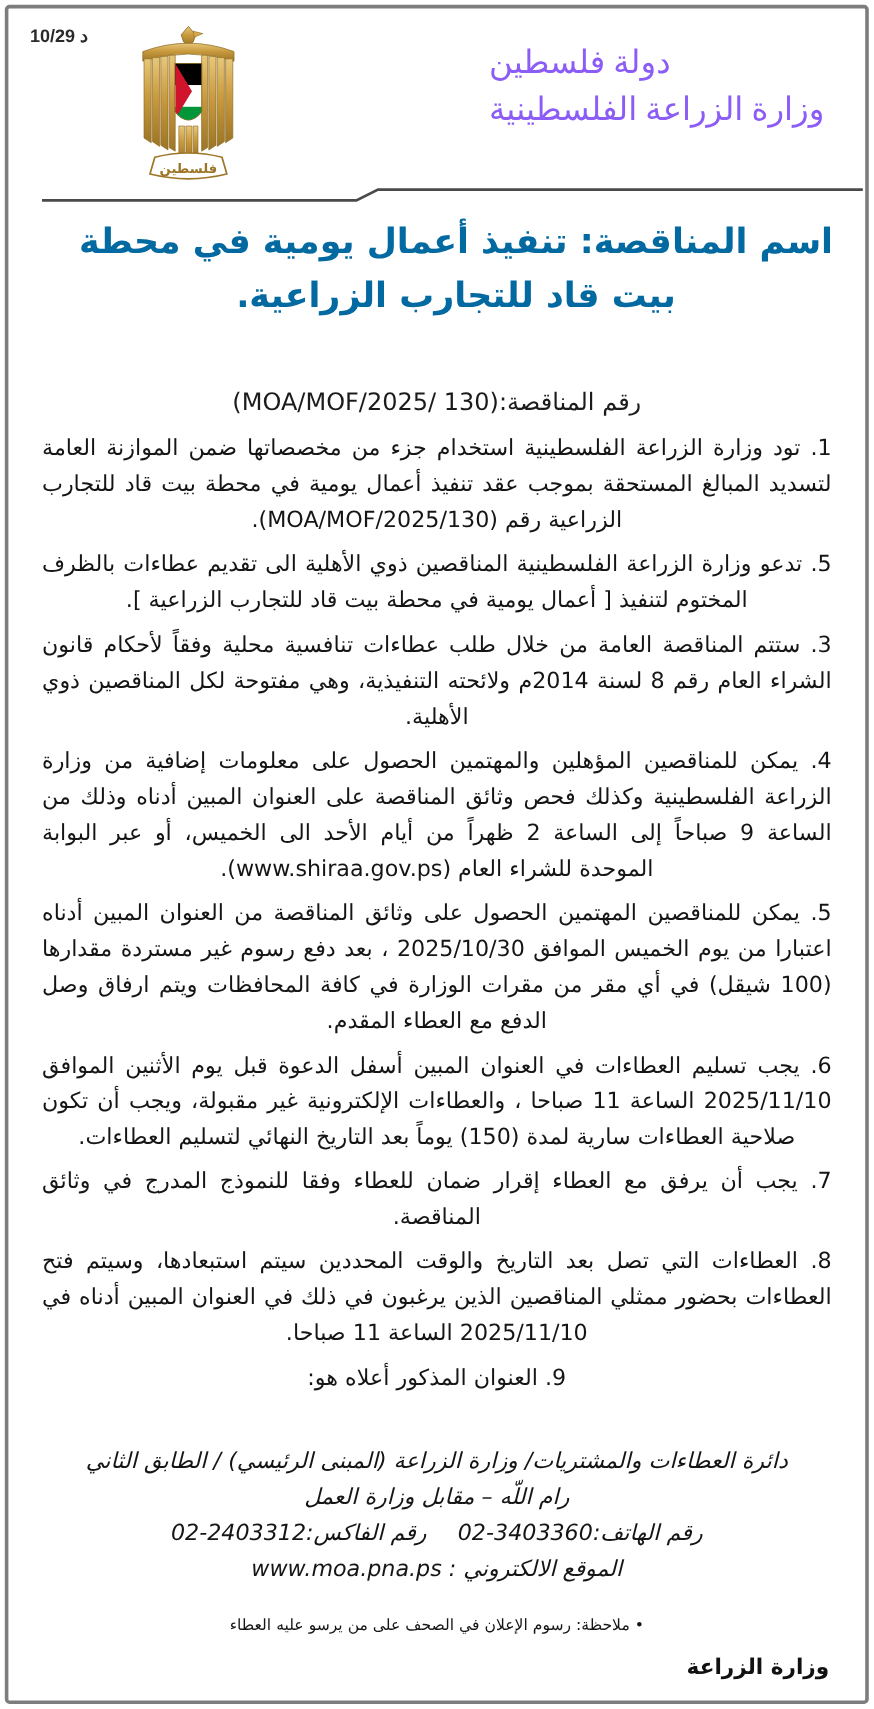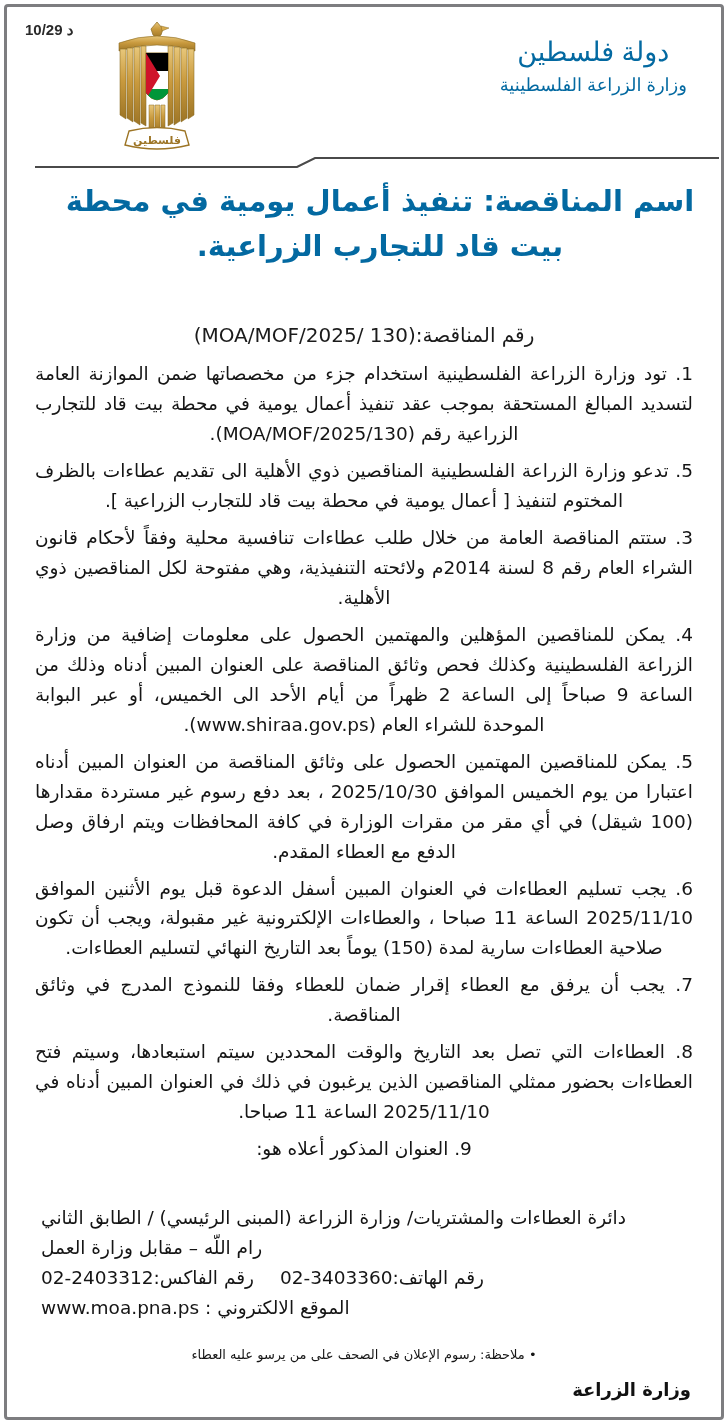--- a/index.html
+++ b/index.html
@@ -58,31 +58,31 @@
     top: 12px;
     width: 116px;
     height: 140px;
   }
   .emblem svg { display: block; width: 100%; height: 100%; }
 
   .ministry-block {
     position: absolute;
     right: 34px;
     top: 26px;
-    text-align: center;
-    font-family: Liberation Sans, sans-serif;
-    color: #0369a1;
+    text-align: left;
+    font-family: Liberation Serif, serif;
+    color: #8b5cf6;
   }
   .ministry-block .line1 {
     font-size: 27px;
     line-height: 1.45;
     letter-spacing: 0.5px;
   }
   .ministry-block .line2 {
-    font-size: 18px;
+    font-size: 27px;
     line-height: 1.45;
     letter-spacing: 0.5px;
   }
 
   
   .divider-wrap {
     position: absolute;
     top: 146px;
     left: 0;
     width: 720px;
@@ -138,21 +138,22 @@
   }
   .clause:last-child { margin-bottom: 0; }
 
   
   .address-block {
     position: absolute;
     top: 1196px;
     left: 0;
     width: 100%;
     padding: 0 34px;
-    text-align: left;
+    text-align: center;
+    font-style: italic;
   }
   .address-line {
     font-size: 18.5px;
     line-height: 1.62;
     color: #151515;
   }
   .contact-line {
     font-size: 18.5px;
     line-height: 1.62;
     color: #151515;

